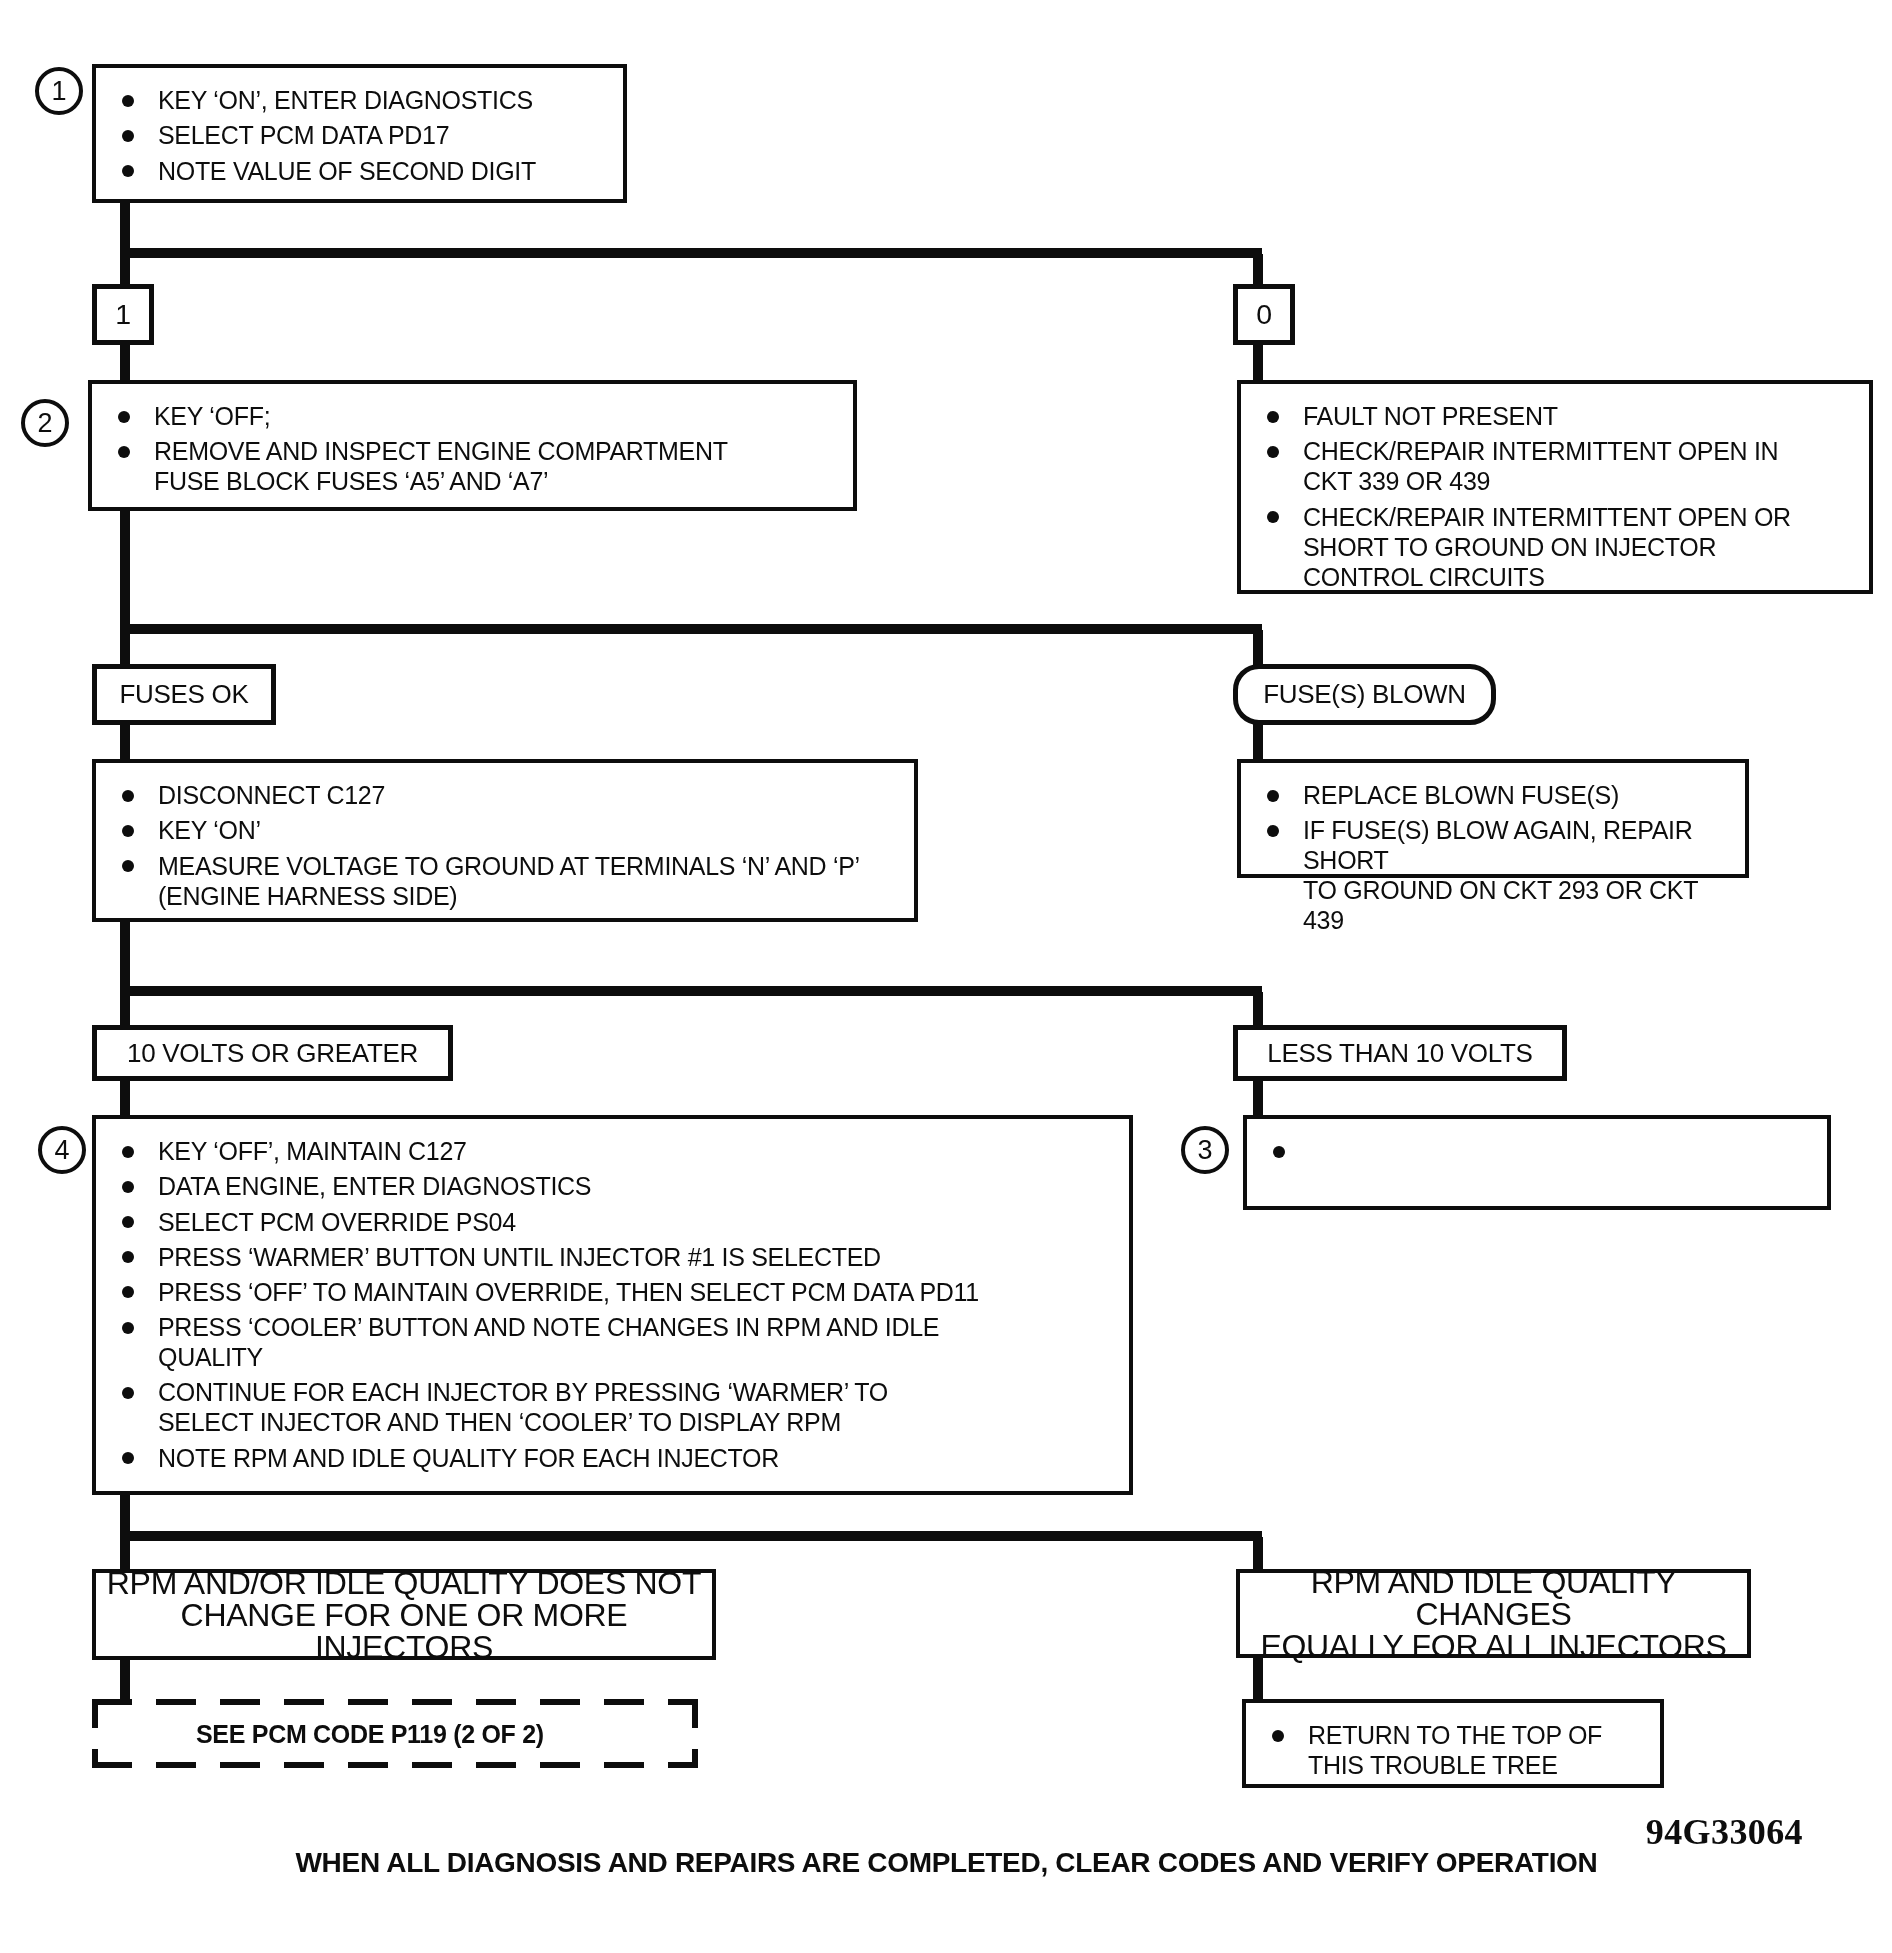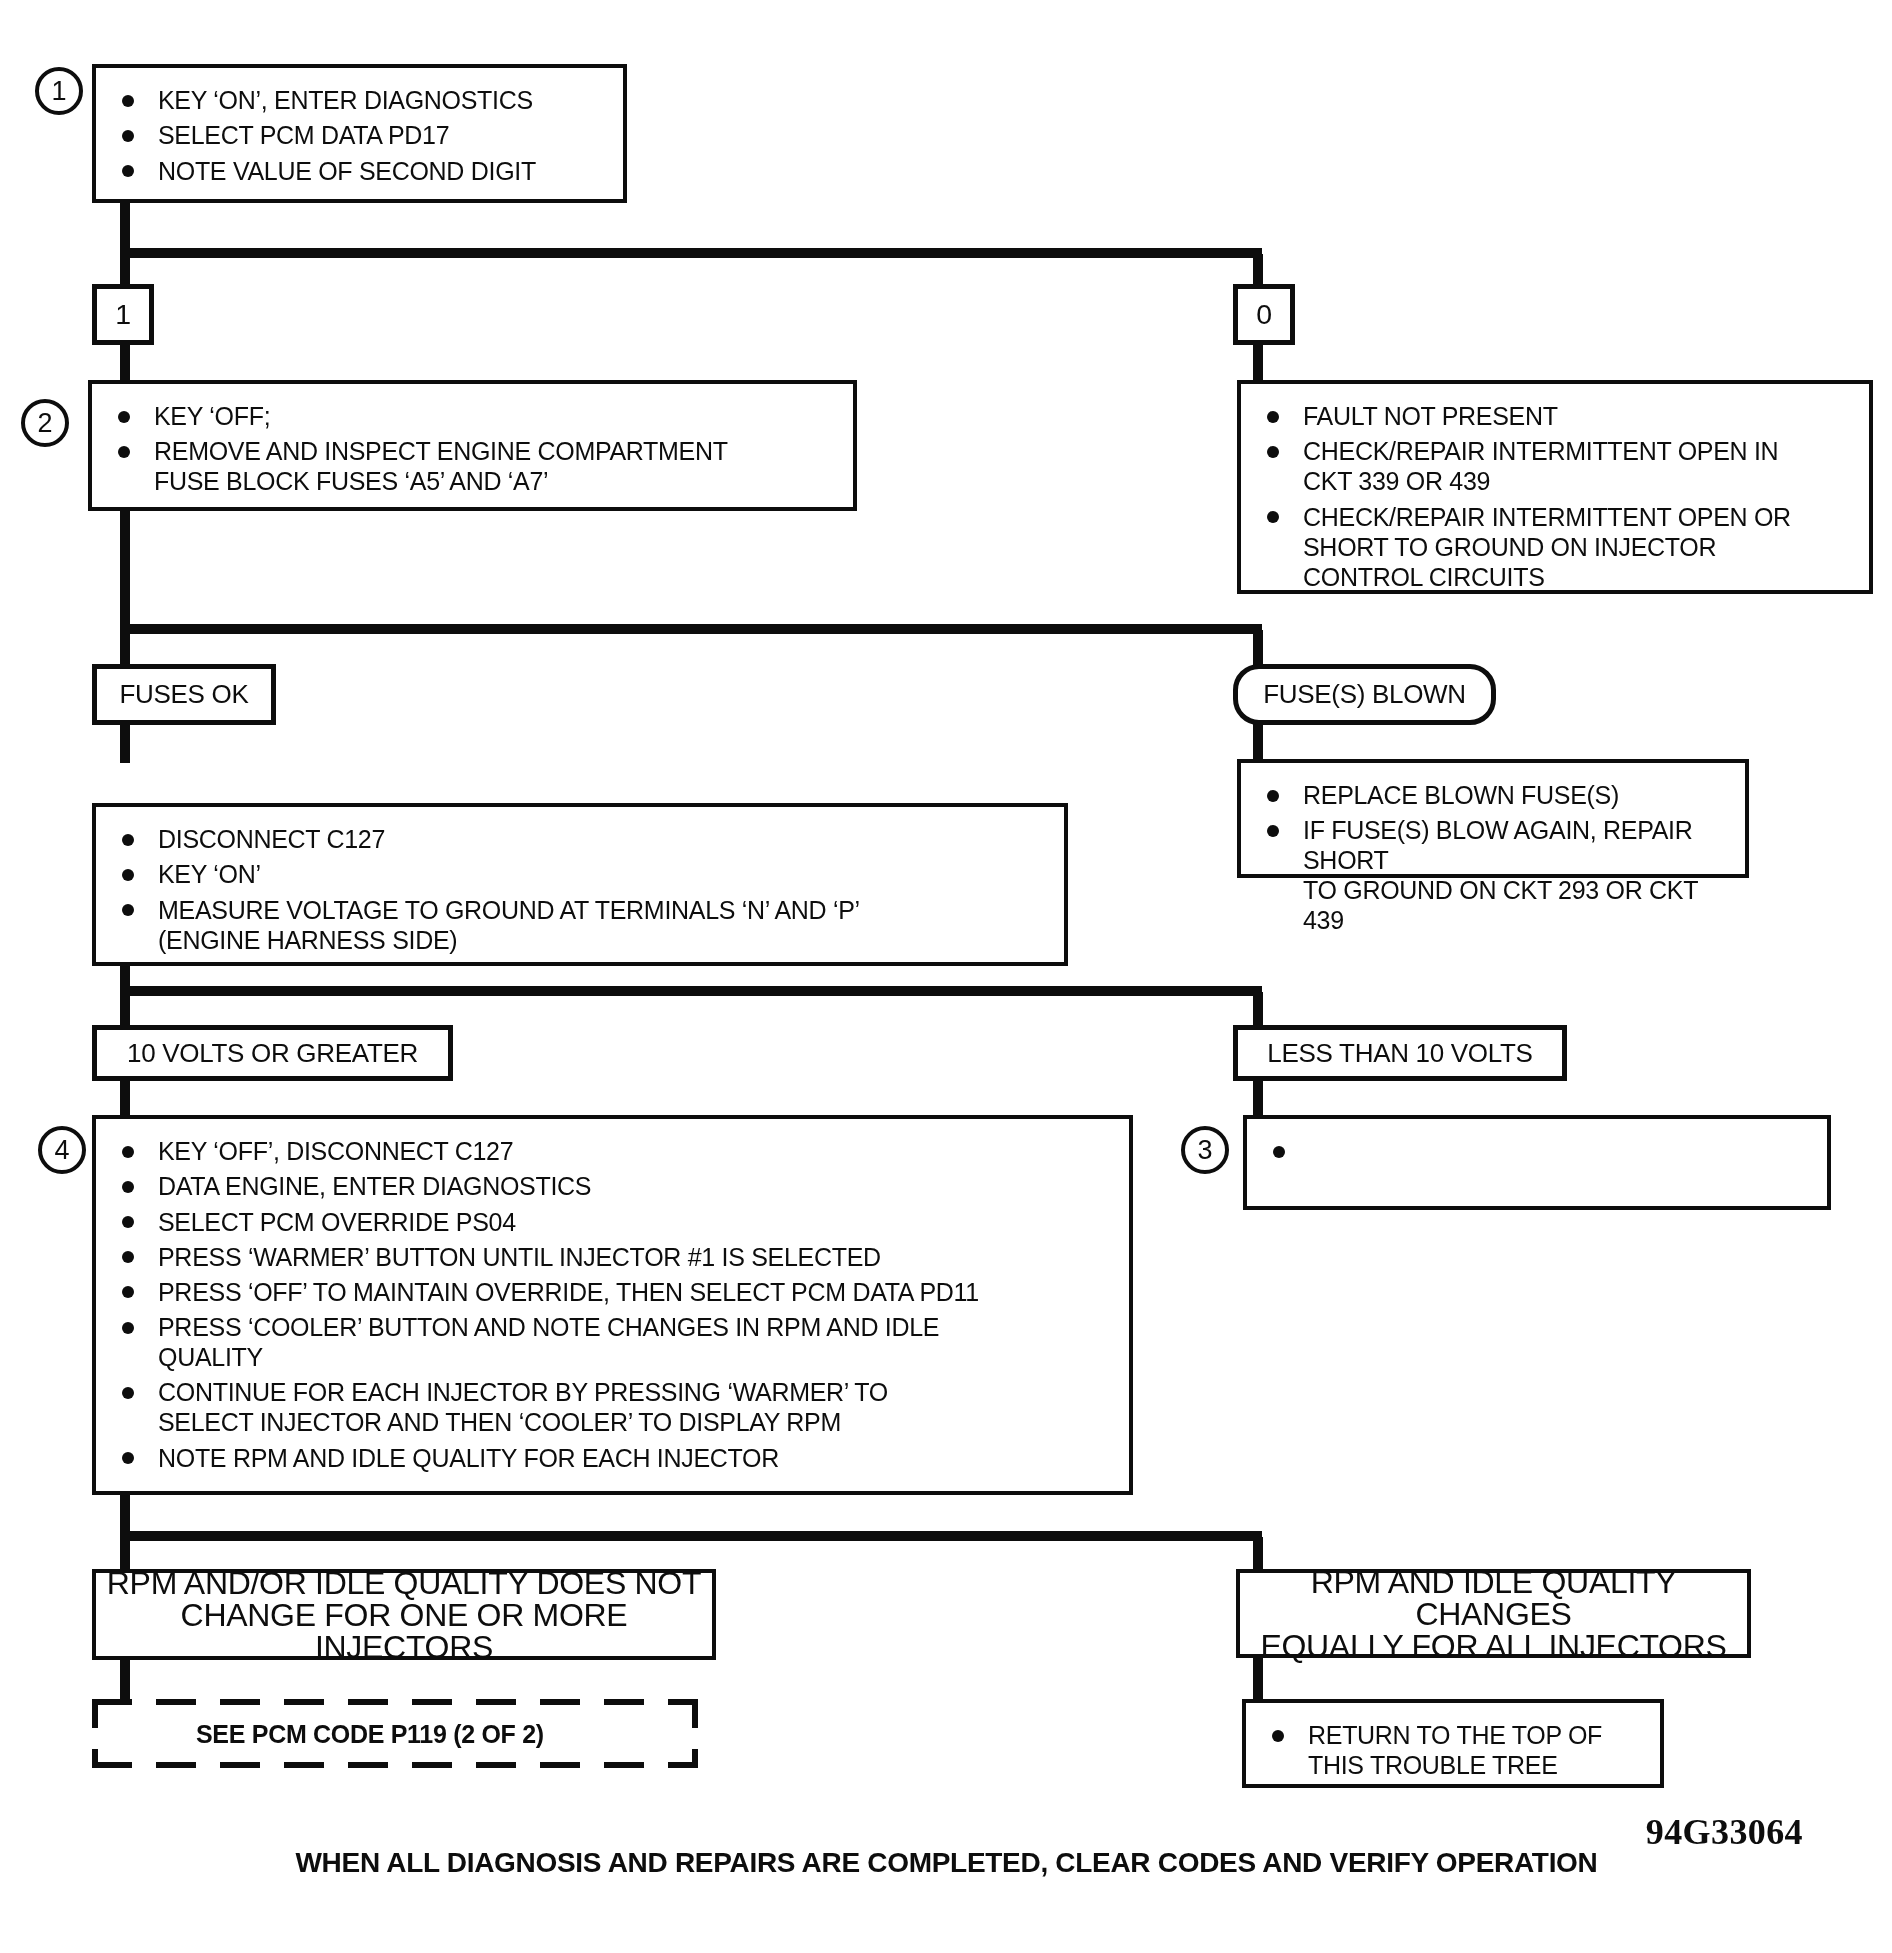--- a/index.html
+++ b/index.html
@@ -152,21 +152,21 @@
         <span class="dot"></span>
         <span class="bt">CHECK/REPAIR INTERMITTENT OPEN OR
 SHORT TO GROUND ON INJECTOR
 CONTROL CIRCUITS</span>
       </div>
     </div>
 
   <div class="node label-box" style="left:92px;top:664px;width:184px;height:61px;">FUSES OK</div>
   <div class="node label-box" style="left:1233px;top:664px;width:263px;height:61px;border-radius:26px;">FUSE(S) BLOWN</div>
 
-  <div class="node bullets" style="left:92px;top:759px;width:976px;height:163px;margin-top:44px;">
+  <div class="node bullets" style="left:92px;top:759px;width:826px;height:163px;">
       <div class="bi">
         <span class="dot"></span>
         <span class="bt">DISCONNECT C127</span>
       </div>
       <div class="bi">
         <span class="dot"></span>
         <span class="bt">KEY ‘ON’</span>
       </div>
       <div class="bi">
         <span class="dot"></span>
@@ -185,21 +185,21 @@
 TO GROUND ON CKT 293 OR CKT 439</span>
       </div>
     </div>
 
   <div class="node label-box" style="left:92px;top:1025px;width:361px;height:56px;">10 VOLTS OR GREATER</div>
   <div class="node label-box" style="left:1233px;top:1025px;width:334px;height:56px;">LESS THAN 10 VOLTS</div>
 
   <div class="node bullets" style="left:92px;top:1115px;width:1041px;height:380px;">
       <div class="bi">
         <span class="dot"></span>
-        <span class="bt">KEY ‘OFF’, DISCONNECT C127</span>
+        <span class="bt">KEY ‘OFF’, MAINTAIN C127</span>
       </div>
       <div class="bi">
         <span class="dot"></span>
         <span class="bt">DATA ENGINE, ENTER DIAGNOSTICS</span>
       </div>
       <div class="bi">
         <span class="dot"></span>
         <span class="bt">SELECT PCM OVERRIDE PS04</span>
       </div>
       <div class="bi">

